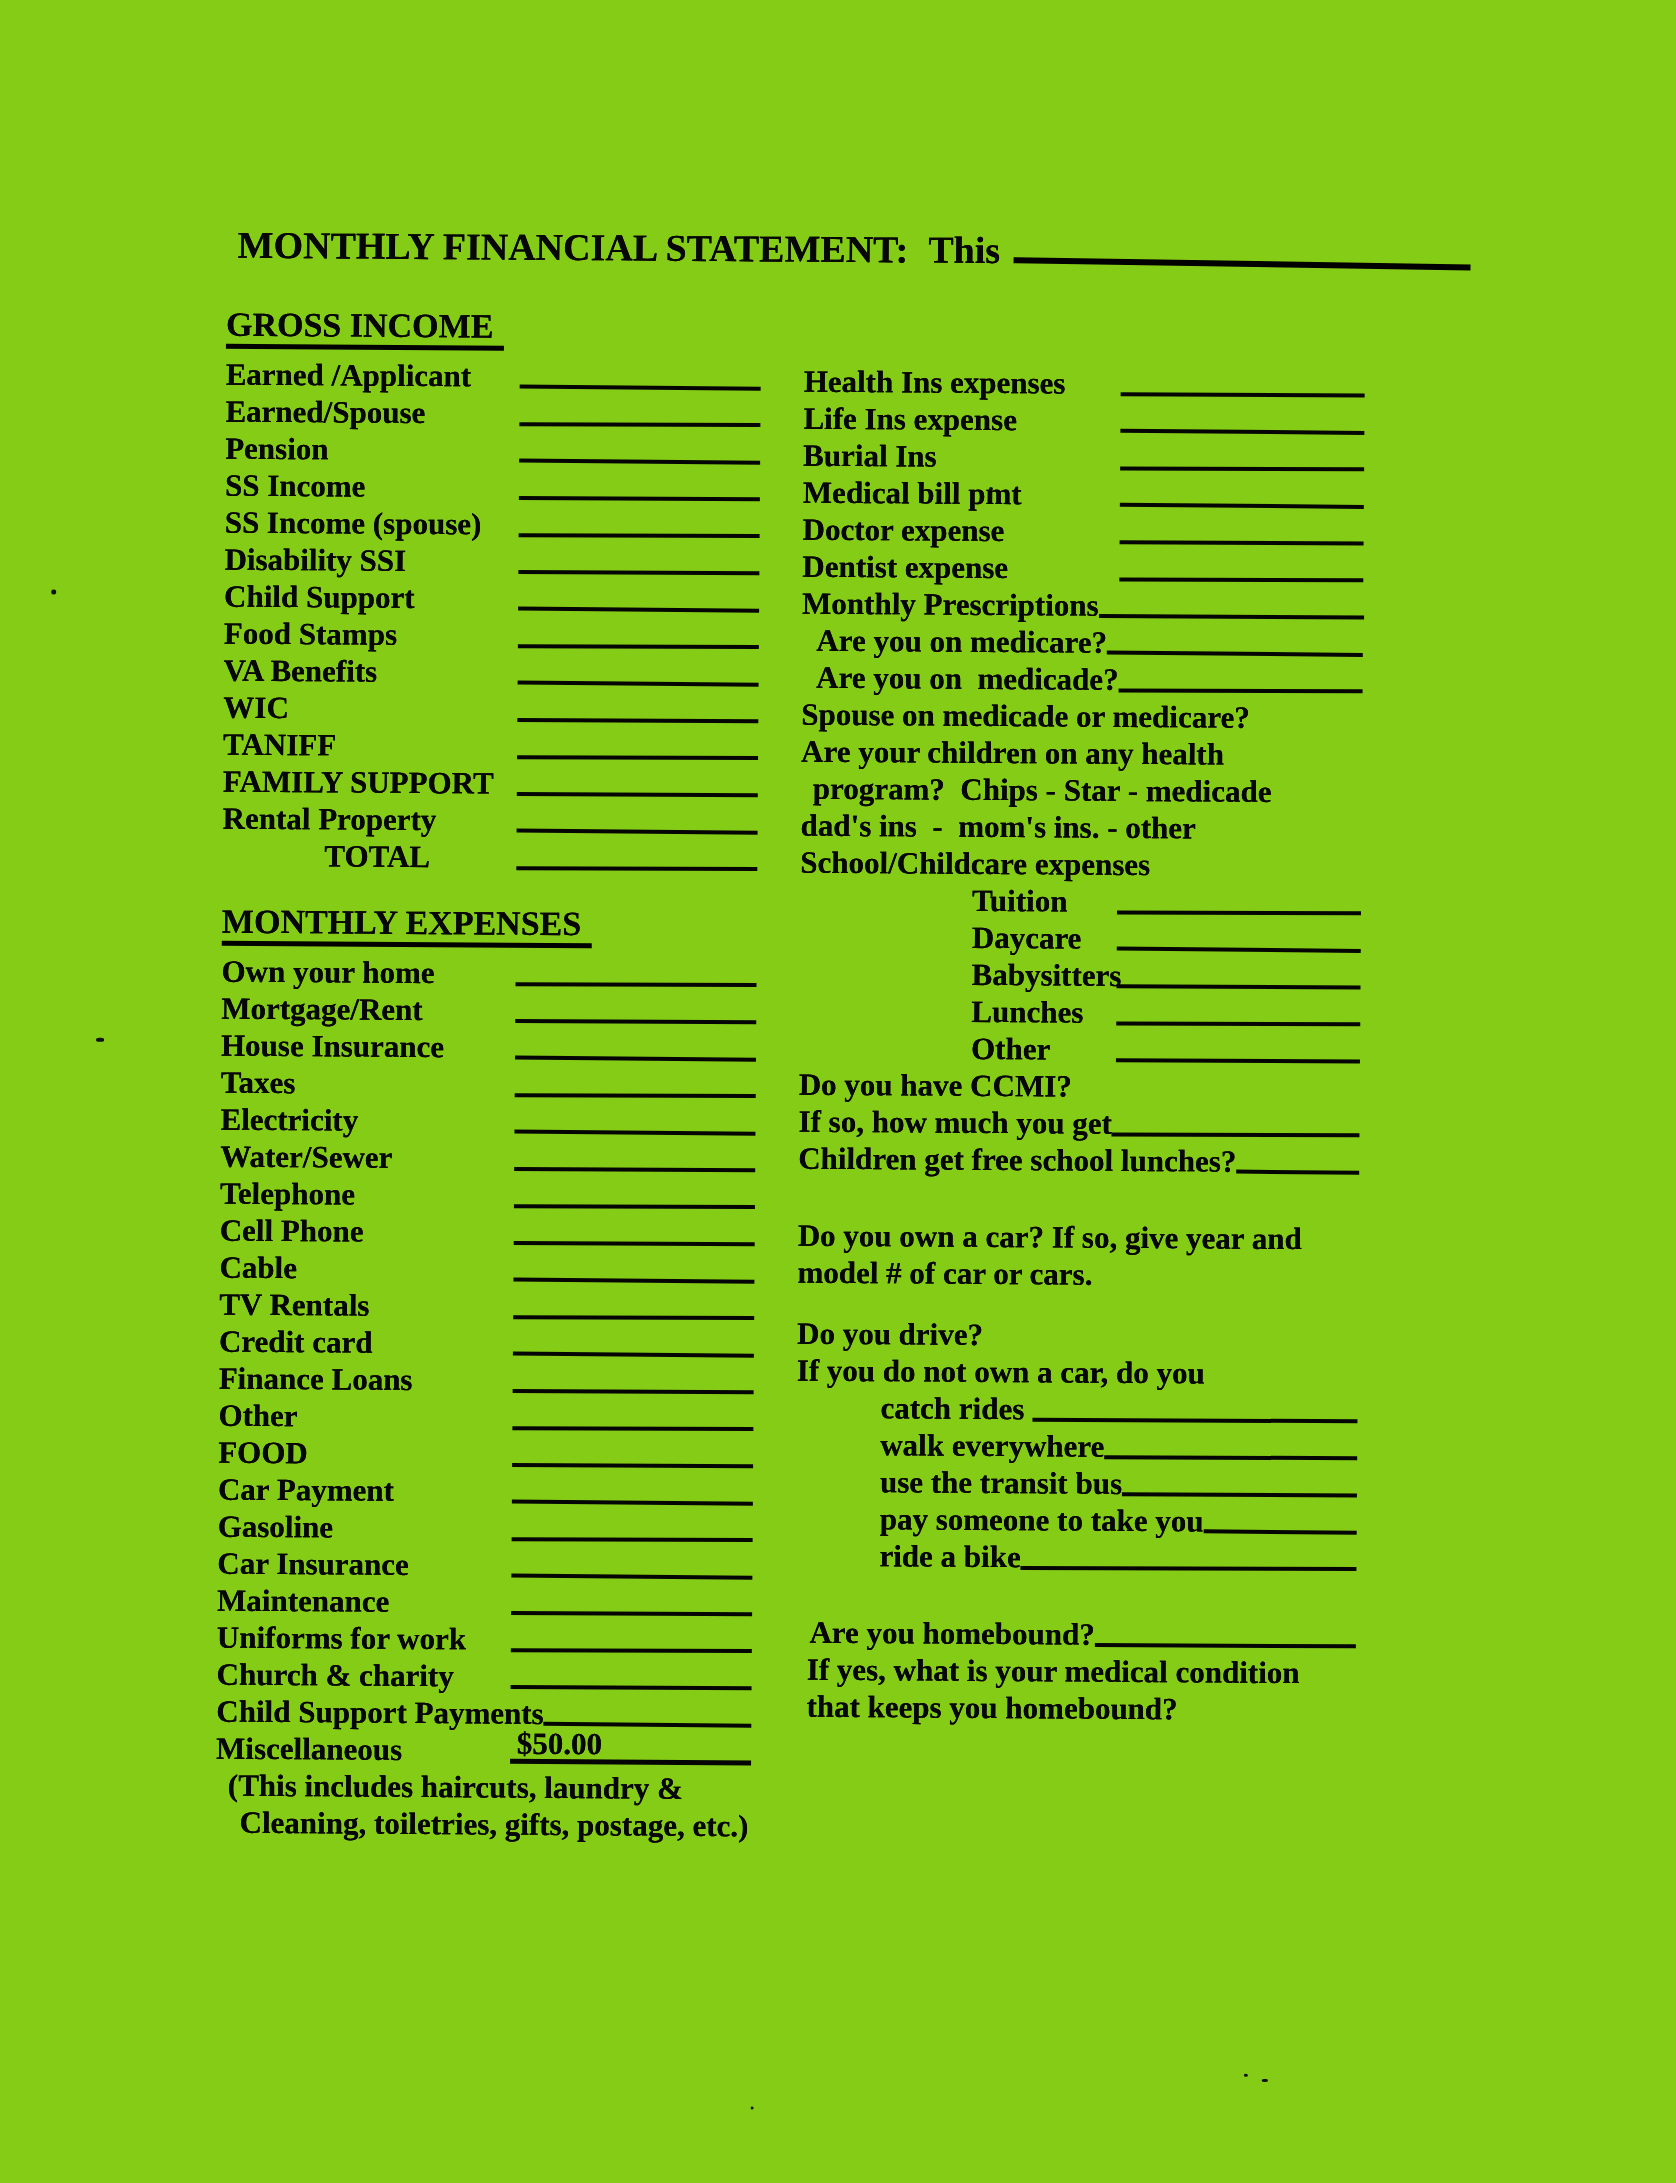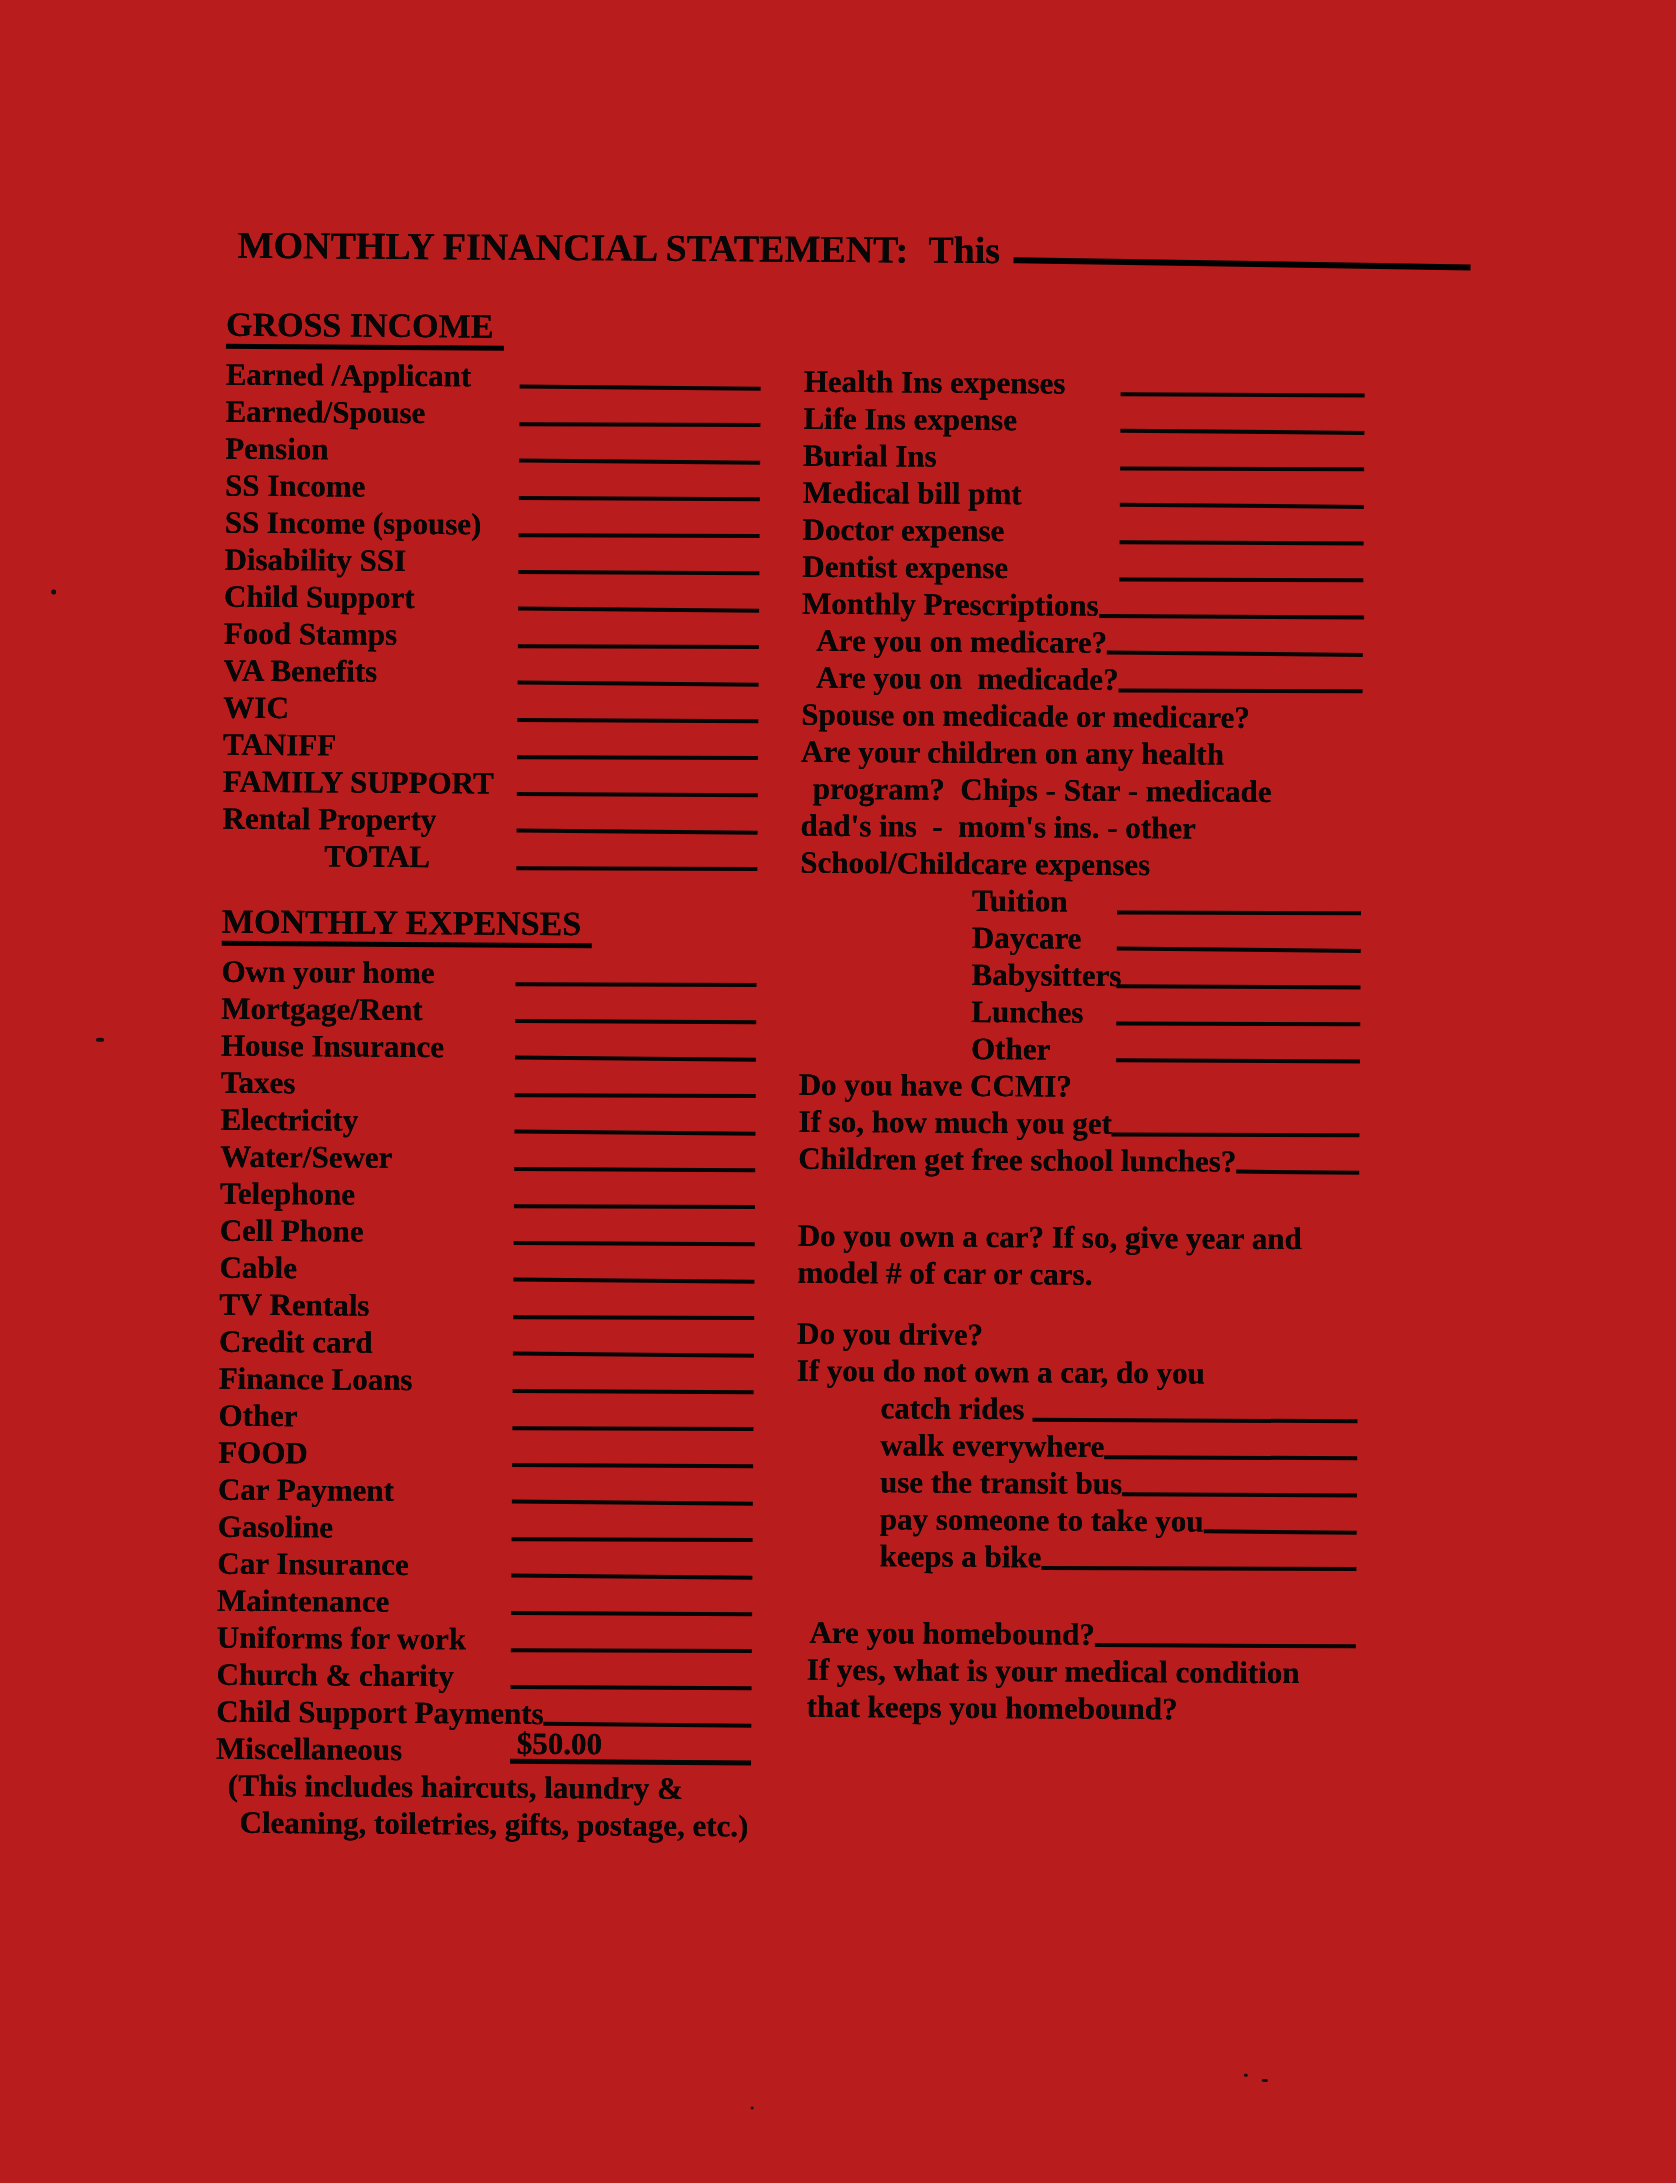--- a/index.html
+++ b/index.html
@@ -1,17 +1,17 @@
 <!DOCTYPE html>
 <html style="font-size:10.6px"><head>
 <meta charset="utf-8">
 <style>
   html,body{margin:0;padding:0;background:#e8e8e8;}
   .page{
-    position:relative;width:1676px;height:2183px;background:#b91c1c;
+    position:relative;width:1676px;height:2183px;background:#84cc16;
     overflow:hidden;color:#070707;
     font-family:"Liberation Serif","DejaVu Serif",serif;
     font-weight:700;font-size:31px;line-height:1;
     text-shadow:0 0 0.5px currentColor;
   }
   .scan{position:absolute;inset:0;transform:rotate(.4deg);transform-origin:838px 1056px;}
   
   .title{position:absolute;left:232px;top:230px;display:flex;align-items:flex-end;font-size:38px;white-space:pre;}
   .title .nm{margin-left:20px;}
   .title .nline{width:457px;border-bottom:6px solid #000;margin:0 0 4px 13.2px;transform:rotate(.5deg);}
@@ -323,21 +323,21 @@
         </div>
         <div class="irow ind-mid">
           <span class="txt">use the transit bus</span>
           <span class="line"></span>
         </div>
         <div class="irow ind-mid">
           <span class="txt">pay someone to take you</span>
           <span class="line"></span>
         </div>
         <div class="irow ind-mid">
-          <span class="txt">keeps a bike</span>
+          <span class="txt">ride a bike</span>
           <span class="line"></span>
         </div>
         <div class="vspace" style="height: 40px;"></div>
         <div class="irow ind-sm">
           <span class="txt">Are you homebound?</span>
           <span class="line"></span>
         </div>
         <div class="trow ind-sm">
           <span class="txt">If yes, what is your medical condition</span>
         </div>

